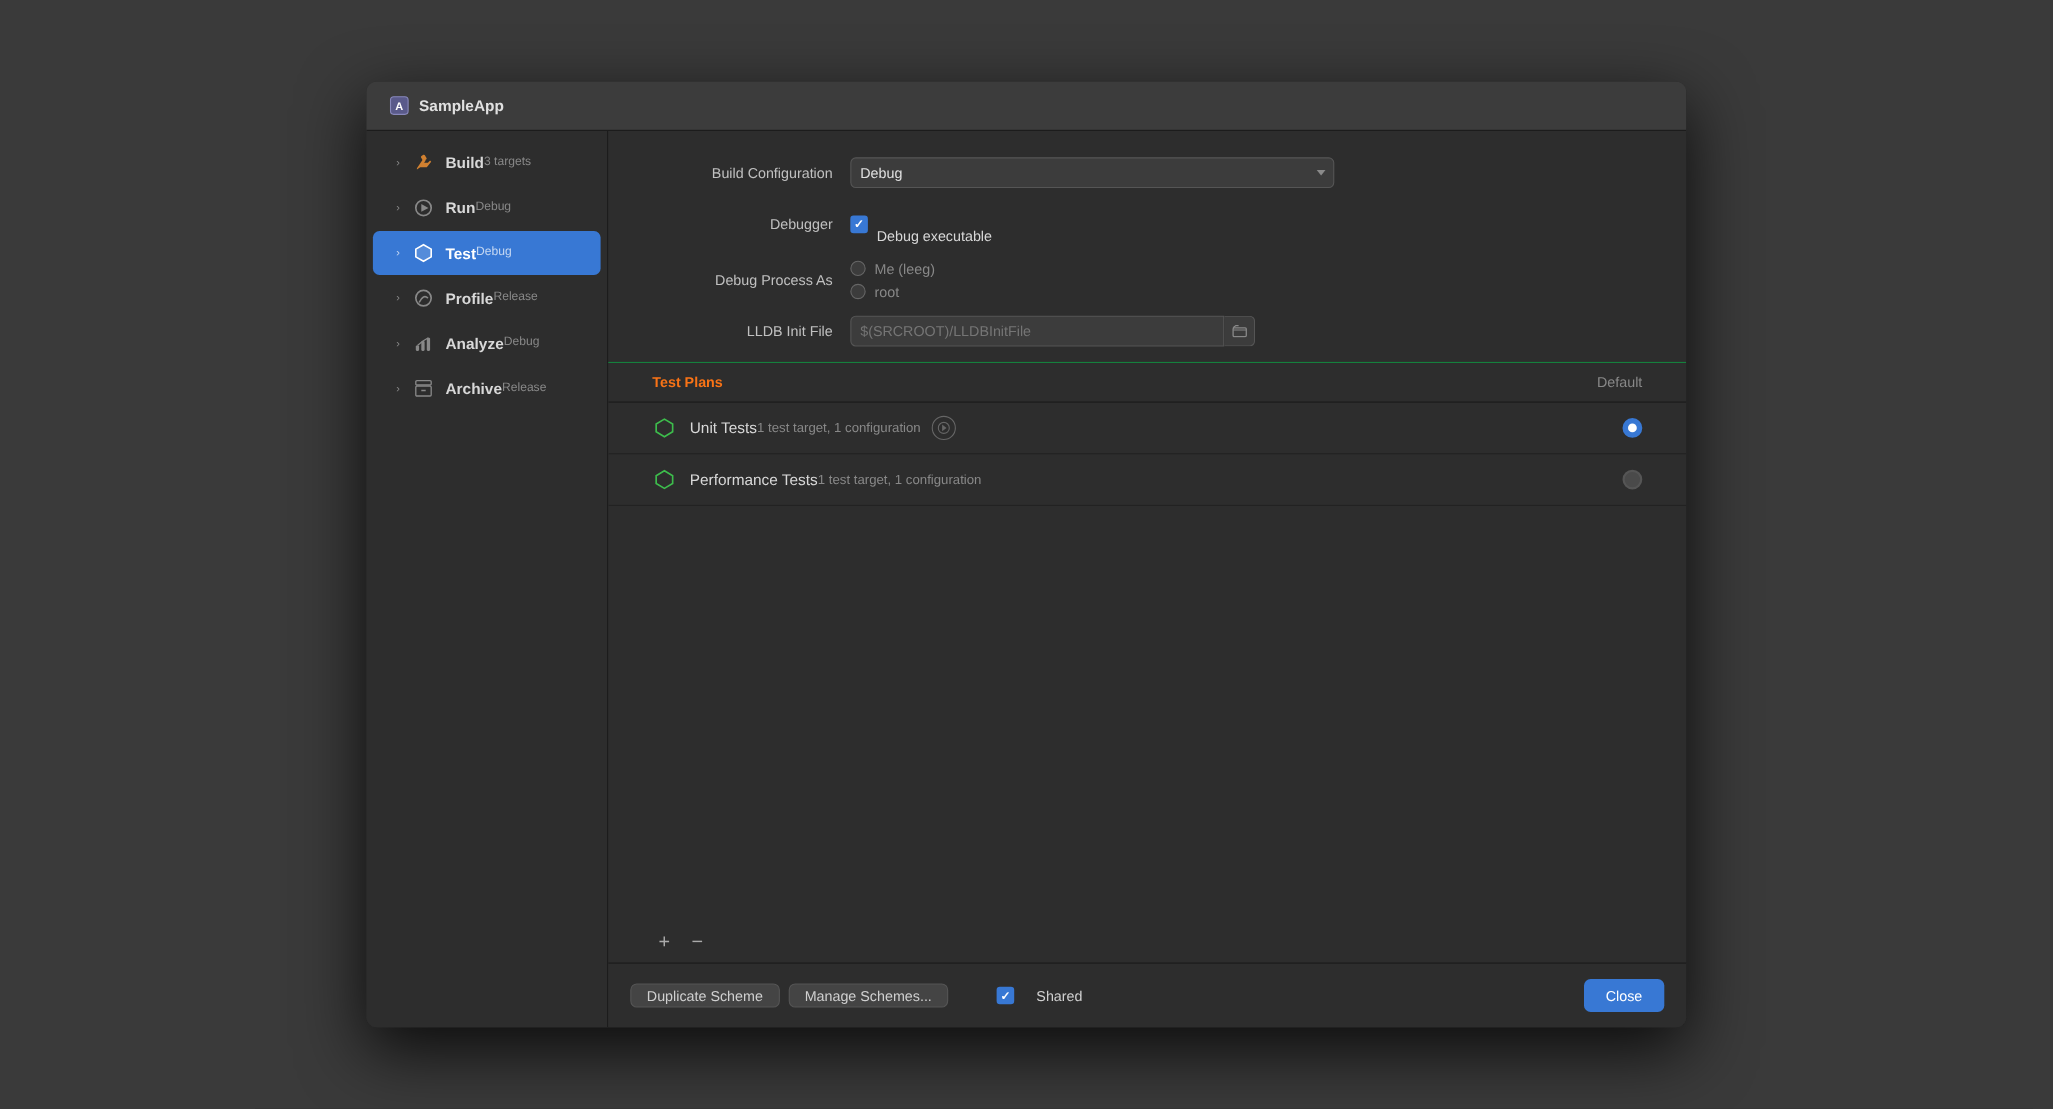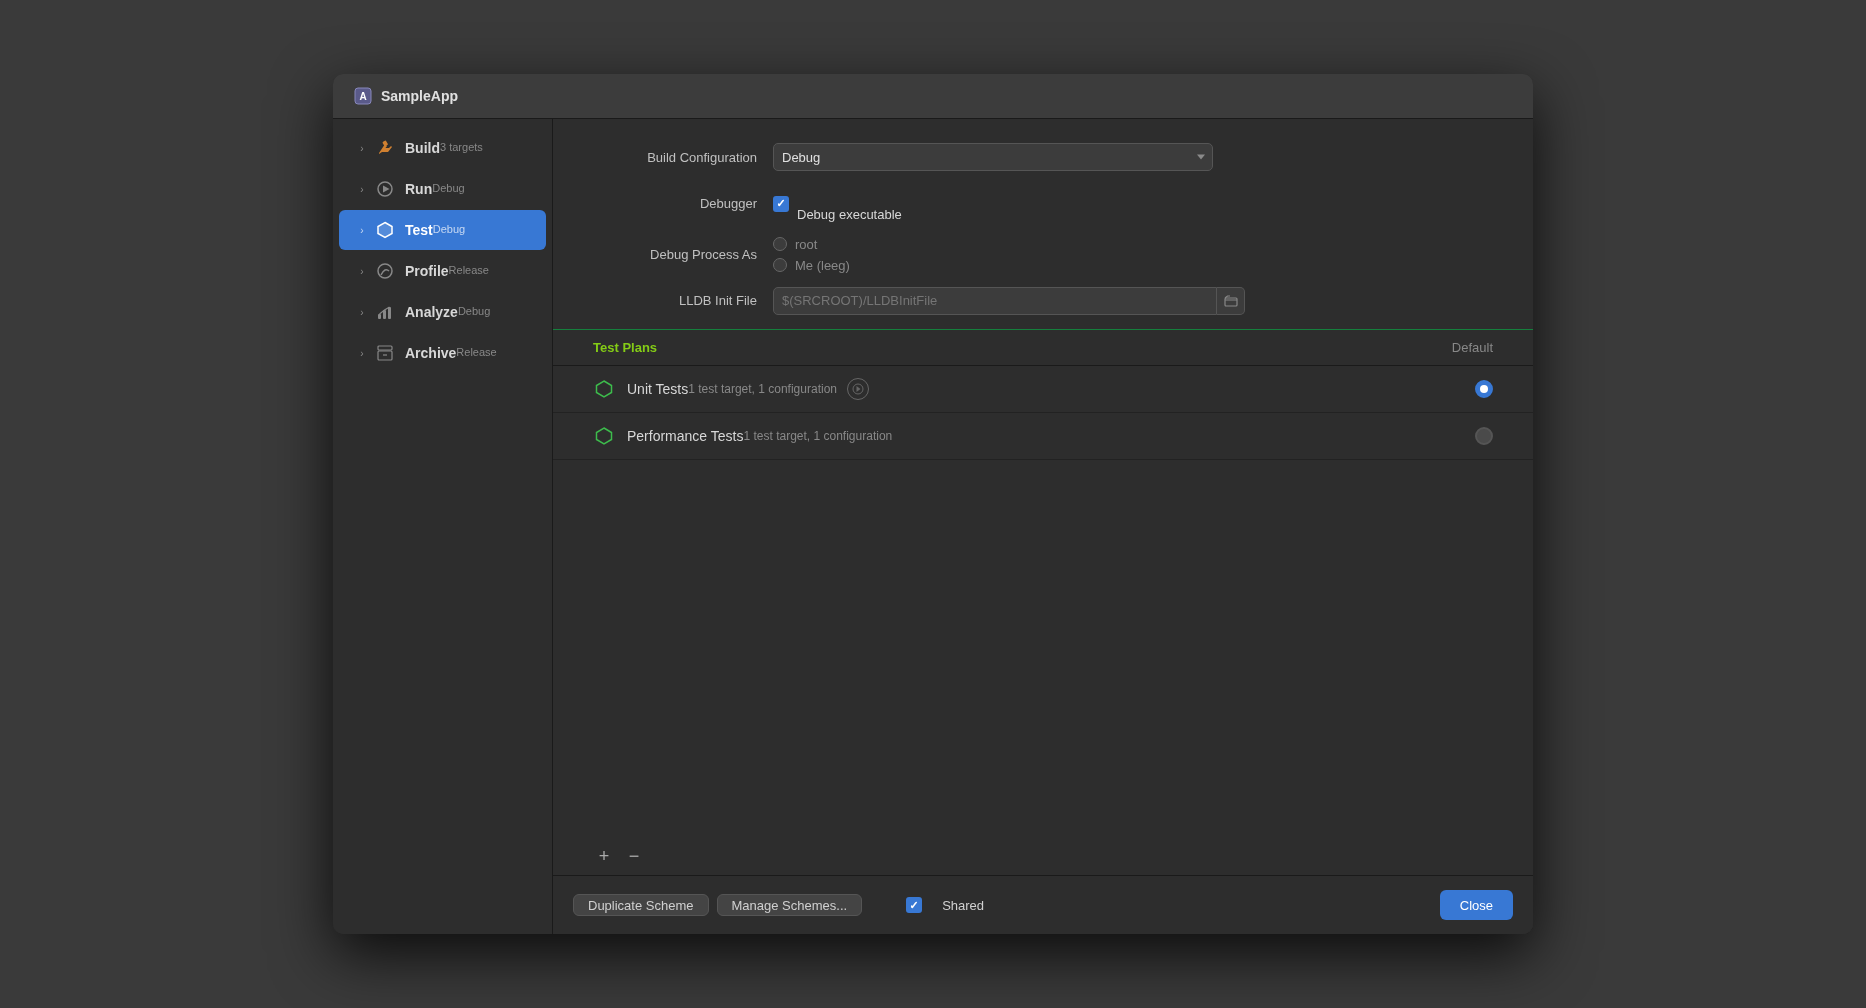--- a/index.html
+++ b/index.html
@@ -294,21 +294,21 @@
       display: flex;
       align-items: center;
       justify-content: space-between;
       padding: 10px 40px;
       border-bottom: 1px solid #1a1a1a;
     }
 
     .test-plans-title {
       font-size: 13px;
       font-weight: 600;
-      color: #84cc16;
+      color: #f97316;
     }
 
     .default-label {
       font-size: 13px;
       color: #888;
     }
 
     .test-plans-list {
       flex: 1;
       overflow-y: auto;
@@ -608,35 +608,35 @@
             </div>
           </div>
         </div>
 
         <div class="form-row">
           <span class="form-label">Debug Process As</span>
           <div class="form-control">
             <div class="radio-group">
               <div class="radio-row">
                 <div class="radio-btn"></div>
-                <span class="radio-label">root</span>
+                <span class="radio-label">Me (leeg)</span>
               </div>
               <div class="radio-row">
                 <div class="radio-btn"></div>
-                <span class="radio-label">Me (leeg)</span>
+                <span class="radio-label">root</span>
               </div>
             </div>
           </div>
         </div>
 
         <div class="form-row">
           <span class="form-label">LLDB Init File</span>
           <div class="form-control">
             <div class="input-with-btn">
-              <input type="text" class="text-input with-right-btn" placeholder="$(SRCROOT)/LLDBInitFile" style="width: 444px;">
+              <input type="text" class="text-input with-right-btn" placeholder="$(SRCROOT)/LLDBInitFile" style="width: 340px;">
               <button class="input-browse-btn">
                 <svg width="14" height="12" viewBox="0 0 14 12" fill="none">
                   <rect x="1" y="3" width="12" height="8" rx="1" stroke="#888" stroke-width="1.2" fill="none"></rect>
                   <path d="M1 5h12" stroke="#888" stroke-width="1"></path>
                   <path d="M1 3L3.5 1H6" stroke="#888" stroke-width="1.2"></path>
                 </svg>
               </button>
             </div>
           </div>
         </div>

